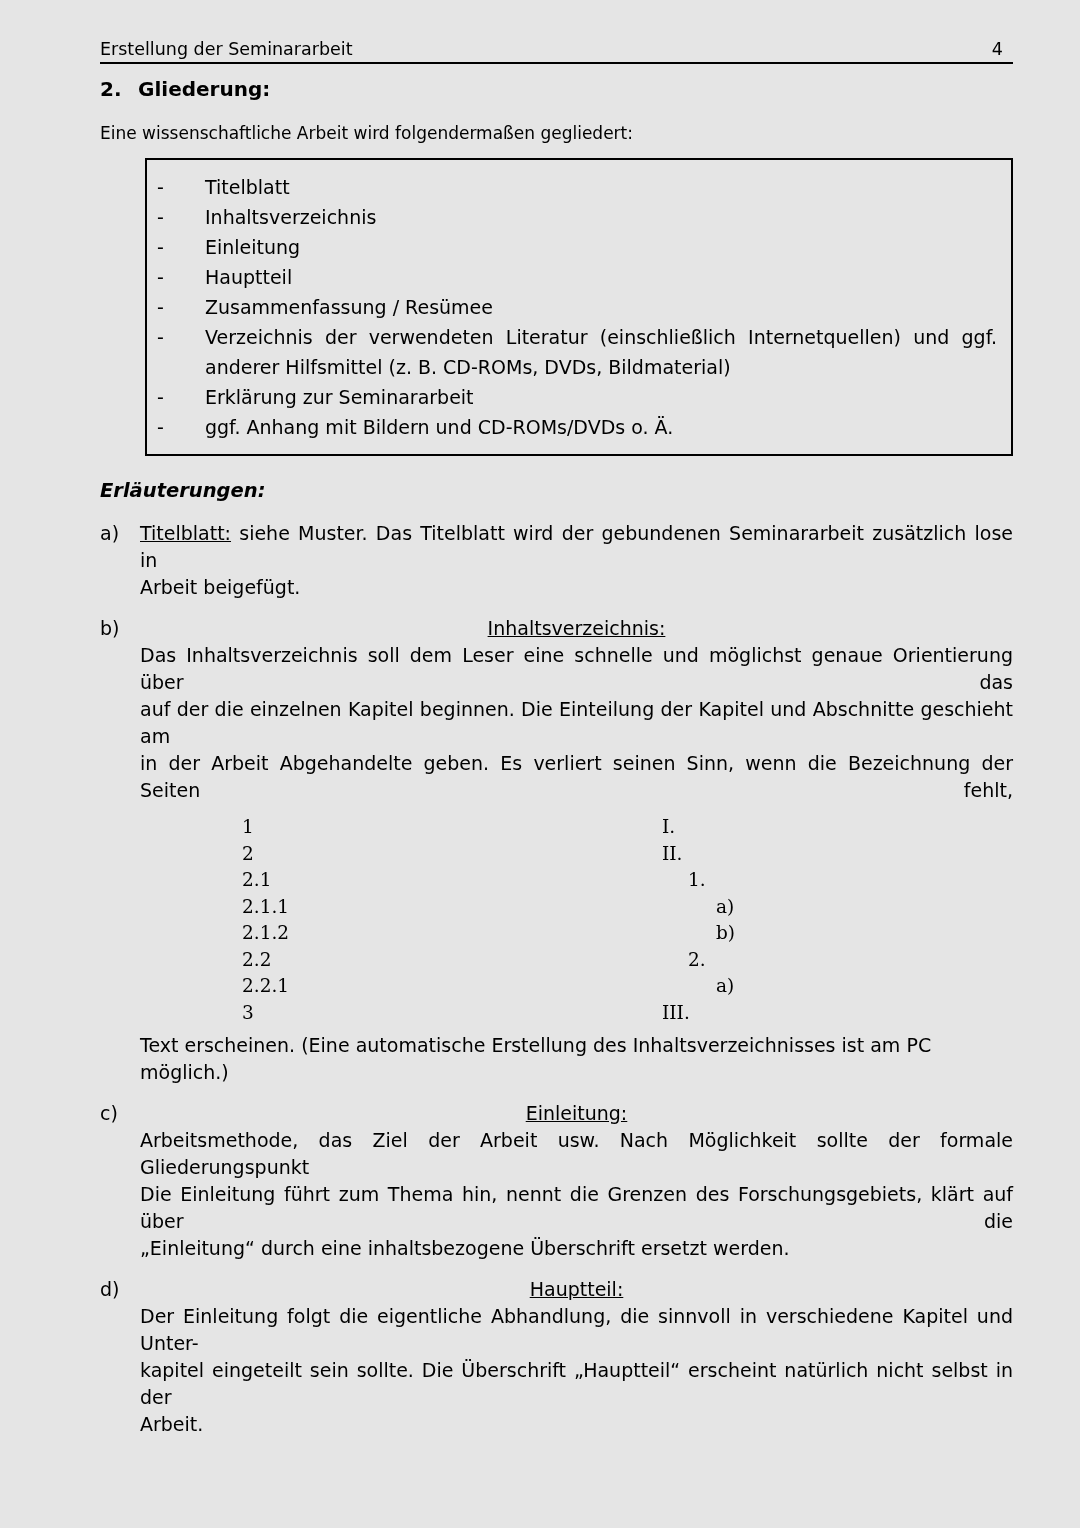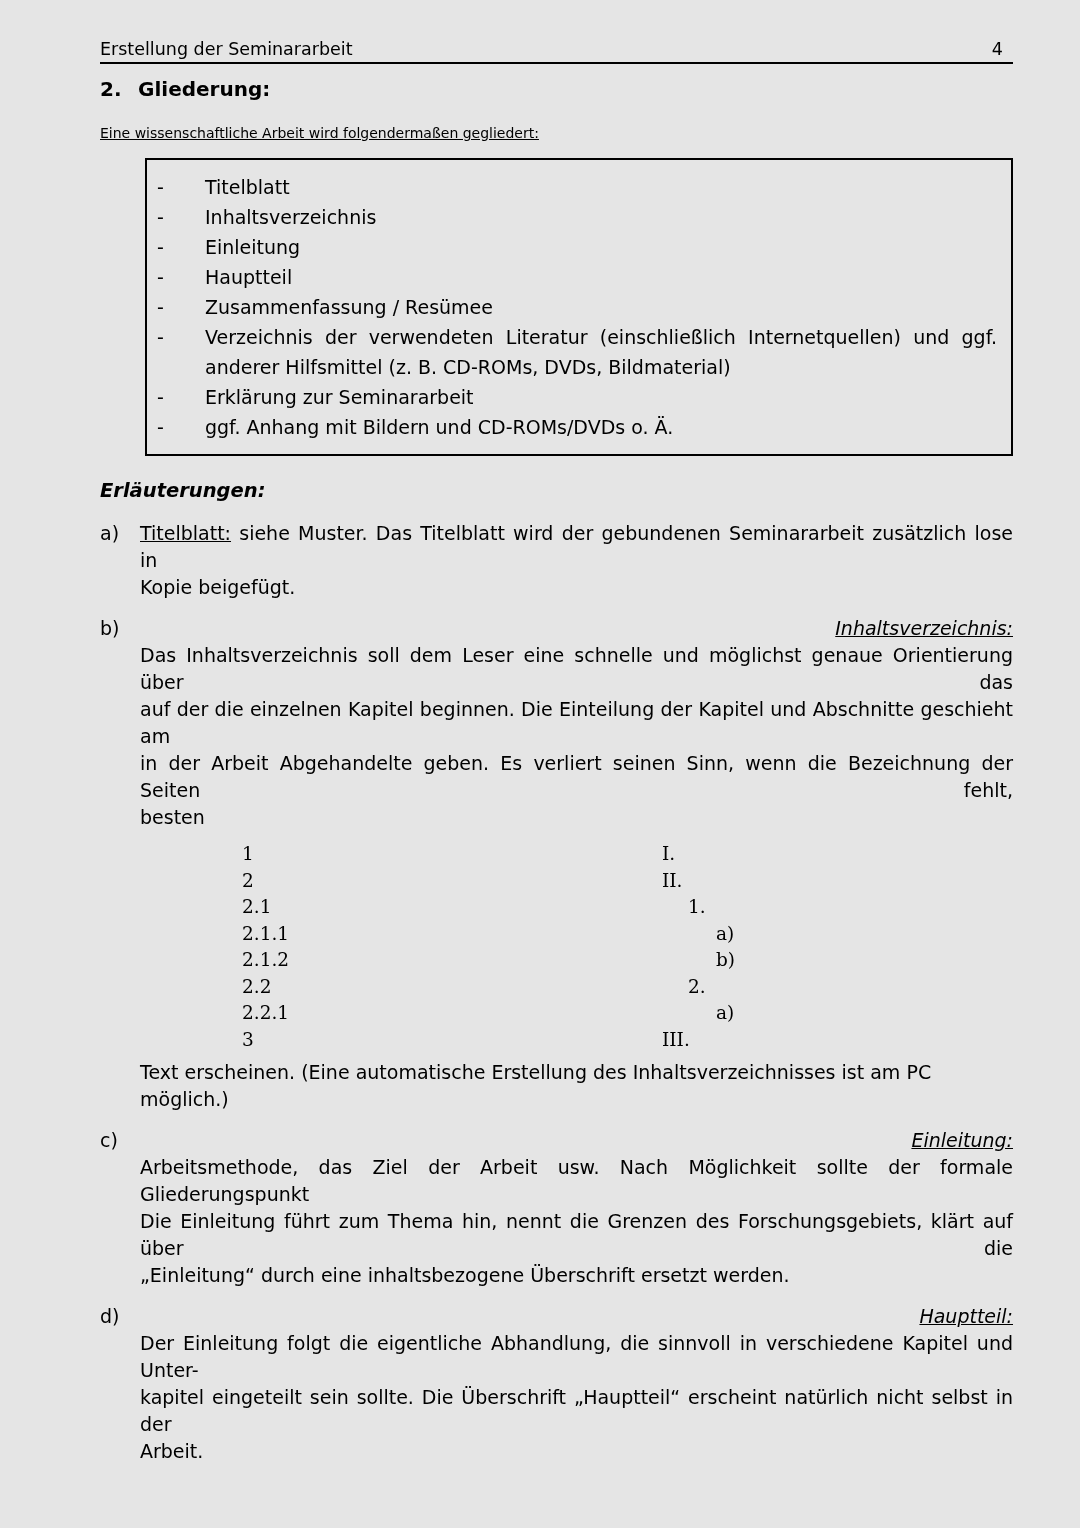--- a/index.html
+++ b/index.html
@@ -63,24 +63,23 @@
     font-size: 20px;
     line-height: 26px;
     margin: 0 0 18px 0;
   }
   .section-heading .num {
     width: 38px;
     flex: 0 0 38px;
   }
 
   .lead-para {
-    font-size: 14px;
+    font-size: 17px;
     line-height: 26px;
     margin: 0 0 12px 0;
-    text-decoration: underline;
   }
 
   
   .outline-box {
     border: 2px solid #000;
     box-sizing: border-box;
     width: 868px;
     margin-left: 45px;
     padding: 12px 14px 12px 10px;
   }
@@ -133,22 +132,21 @@
     flex: 1 1 auto;
     font-size: 19px;
     line-height: 27px;
   }
   .item .body p {
     margin: 0;
     text-align: justify;
     text-justify: inter-word;
   }
   .item .body p.sub-label {
-    text-align: right;
-    font-style: italic;
+    text-align: center;
   }
   .u { text-decoration: underline; }
 
   
   .jline {
     display: block;
     text-align: justify;
     text-align-last: justify;
   }
   .jlast {
@@ -258,34 +256,33 @@
 
     </div>
 
     <div class="erl-heading">Erläuterungen:</div>
 
     <div class="item">
       <span class="marker">a)</span>
       <div class="body">
         <p>
             <span class="jline"><span class="u">Titelblatt:</span><span> siehe Muster. Das Titelblatt wird der gebundenen Seminararbeit zusätzlich lose in</span></span>
-            <span class="jlast">Kopie beigefügt.</span>
+            <span class="jlast">Arbeit beigefügt.</span>
           </p>
       </div>
     </div>
 
     <div class="item">
       <span class="marker">b)</span>
       <div class="body">
         <p class="sub-label"><span class="u">Inhaltsverzeichnis:</span></p>
         <p>
             <span class="jline">Das Inhaltsverzeichnis soll dem Leser eine schnelle und möglichst genaue Orientierung über das</span>
             <span class="jline">auf der die einzelnen Kapitel beginnen. Die Einteilung der Kapitel und Abschnitte geschieht am</span>
             <span class="jline">in der Arbeit Abgehandelte geben. Es verliert seinen Sinn, wenn die Bezeichnung der Seiten fehlt,</span>
-            <span class="jlast">besten</span>
           </p>
 
 
         <div class="numsys">
           <div class="col-dec">
             <span class="nrow">1</span><br>
             <span class="nrow">2</span><br>
             <span class="nrow">2.1</span><br>
             <span class="nrow">2.1.1</span><br>
             <span class="nrow">2.1.2</span><br>

